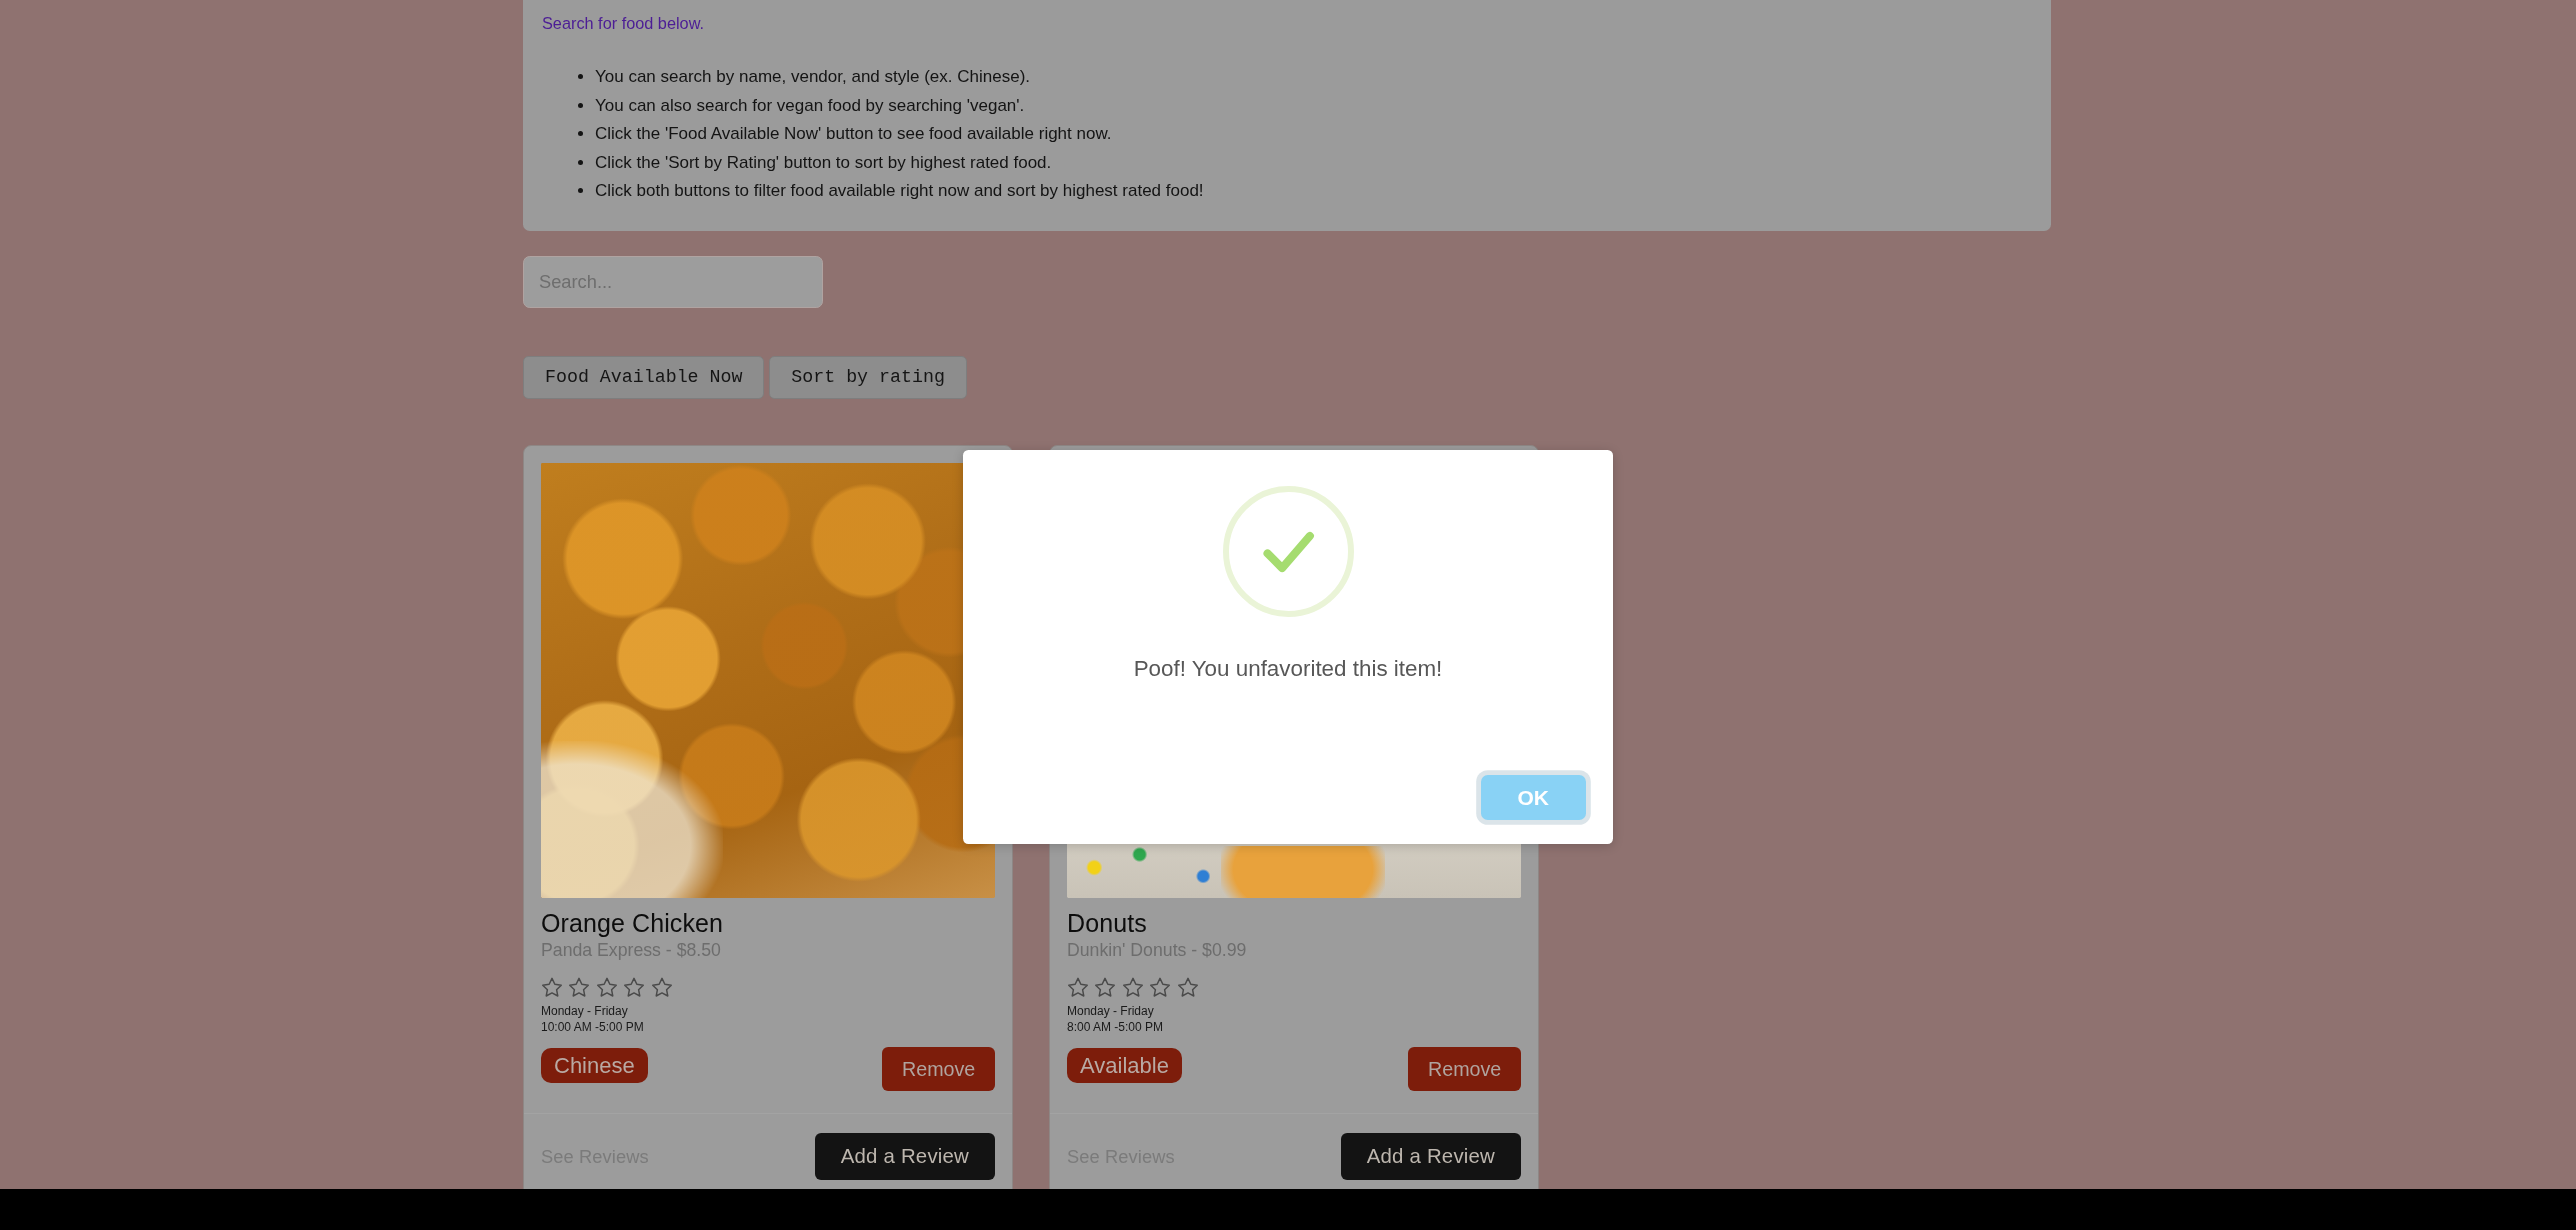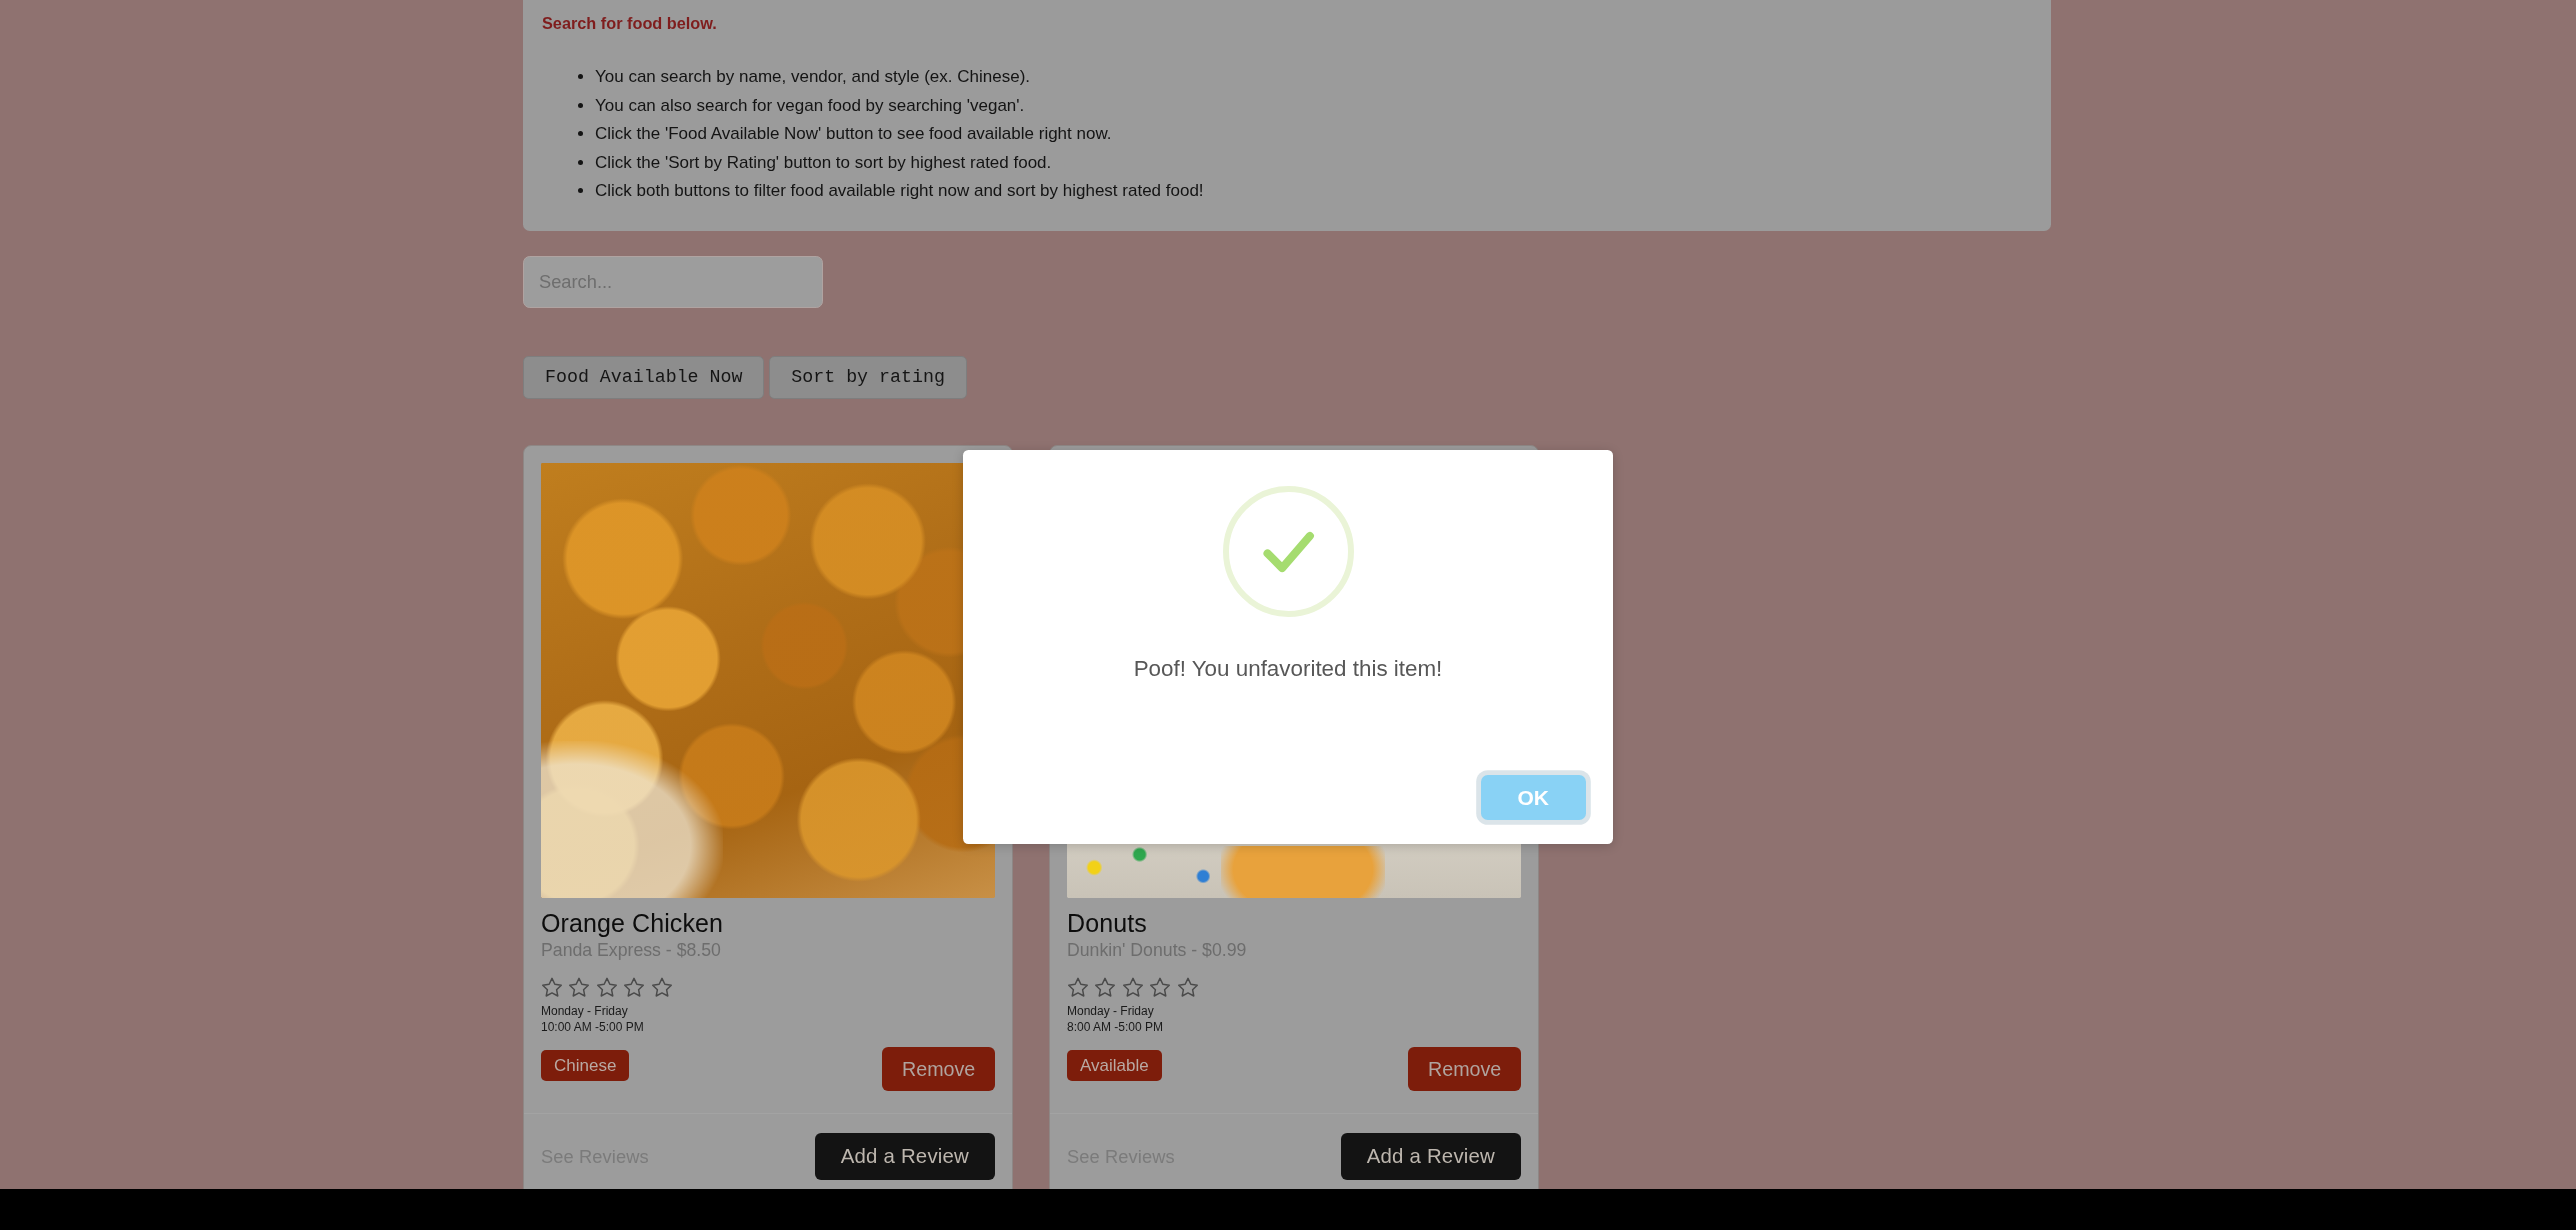--- a/index.html
+++ b/index.html
@@ -34,24 +34,23 @@
   
   .instructions {
     background: #9b9b9b;
     border-radius: 0 0 6.8px 6.8px;
     padding: 6.8px 19px 20.4px 19px;
     width: 1528px;
     min-height: 192px;
   }
   .instr-lead {
     font-size: 16.3px;
-    color: #7f1d1d;
+    color: #4c1d95;
     line-height: 1.5;
     padding-top: 4.1px;
-    font-weight: bold;
   }
   .instr-list {
     list-style: disc;
     margin-top: 33px;
     padding-left: 53px;
   }
   .instr-list li {
     font-size: 17px;
     color: #141414;
     line-height: 1.0;
@@ -213,22 +212,22 @@
   .tag-row {
     margin-top: 4.1px;
     display: flex;
     align-items: center;
     justify-content: space-between;
   }
   .tag {
     display: inline-block;
     background: #7d1d0b;
     color: #b9a9a3;
-    font-size: 17px;
-    border-radius: 5px;
+    font-size: 22px;
+    border-radius: 10px;
     padding: 6.8px 13px;
     line-height: 1;
   }
   .remove-btn {
     background: #7d1d0b;
     color: #b0a49f;
     border: none;
     border-radius: 6.1px;
     font-family: "Liberation Sans", sans-serif;
     font-size: 19.7px;

